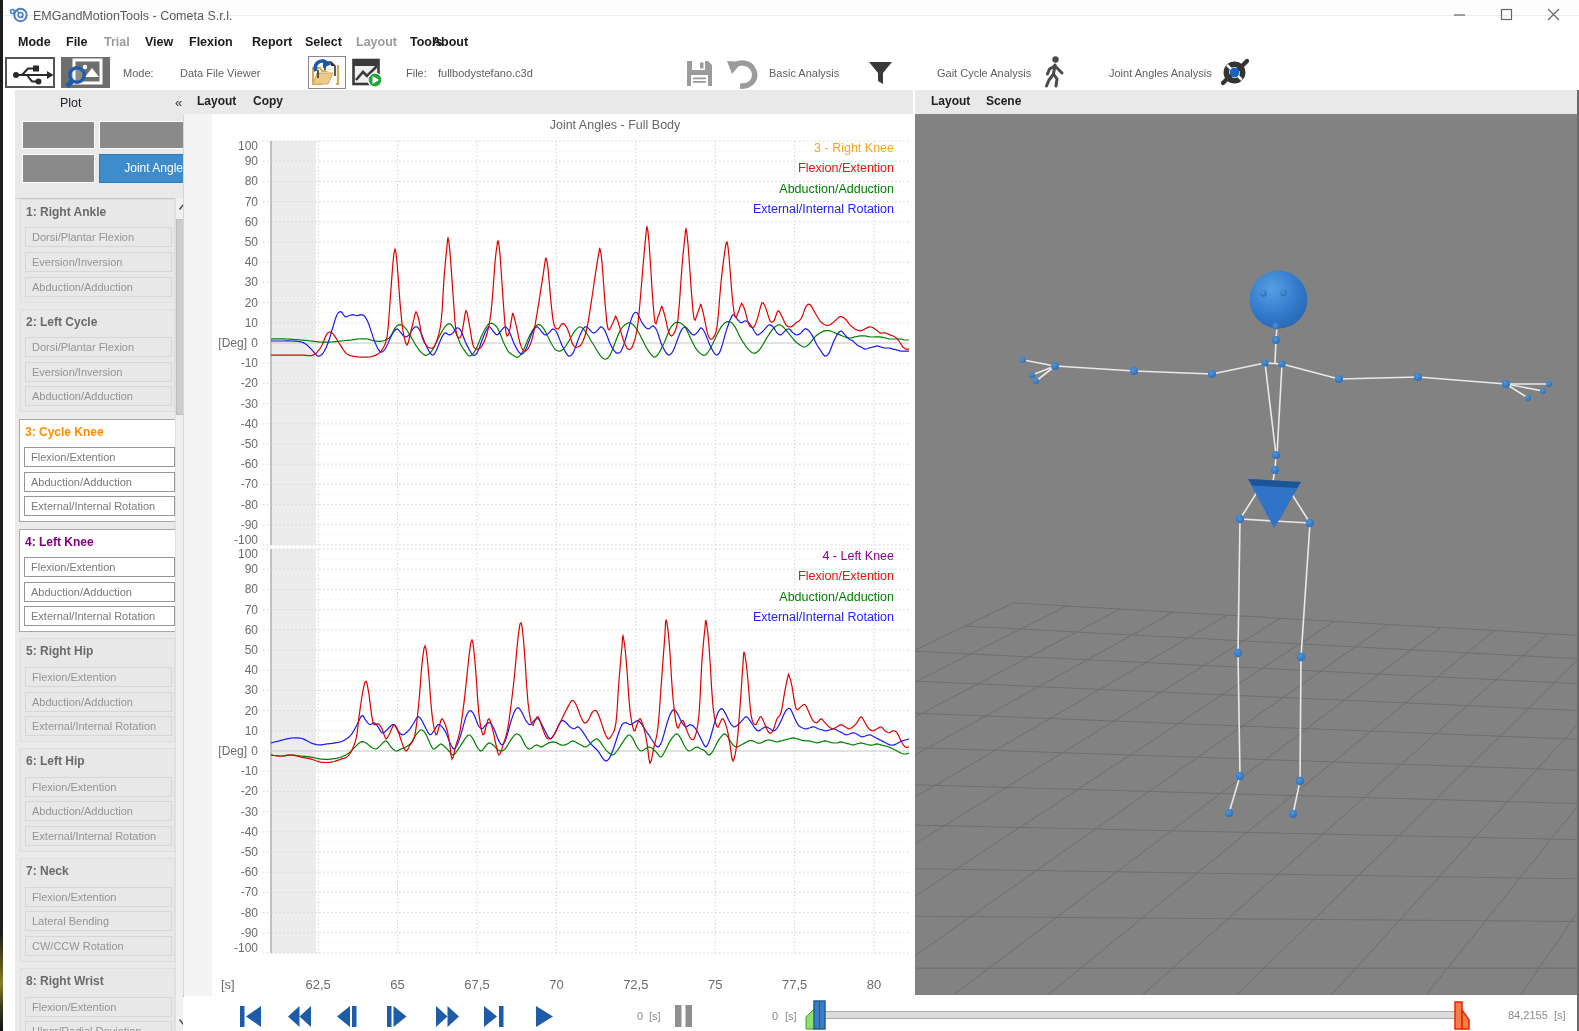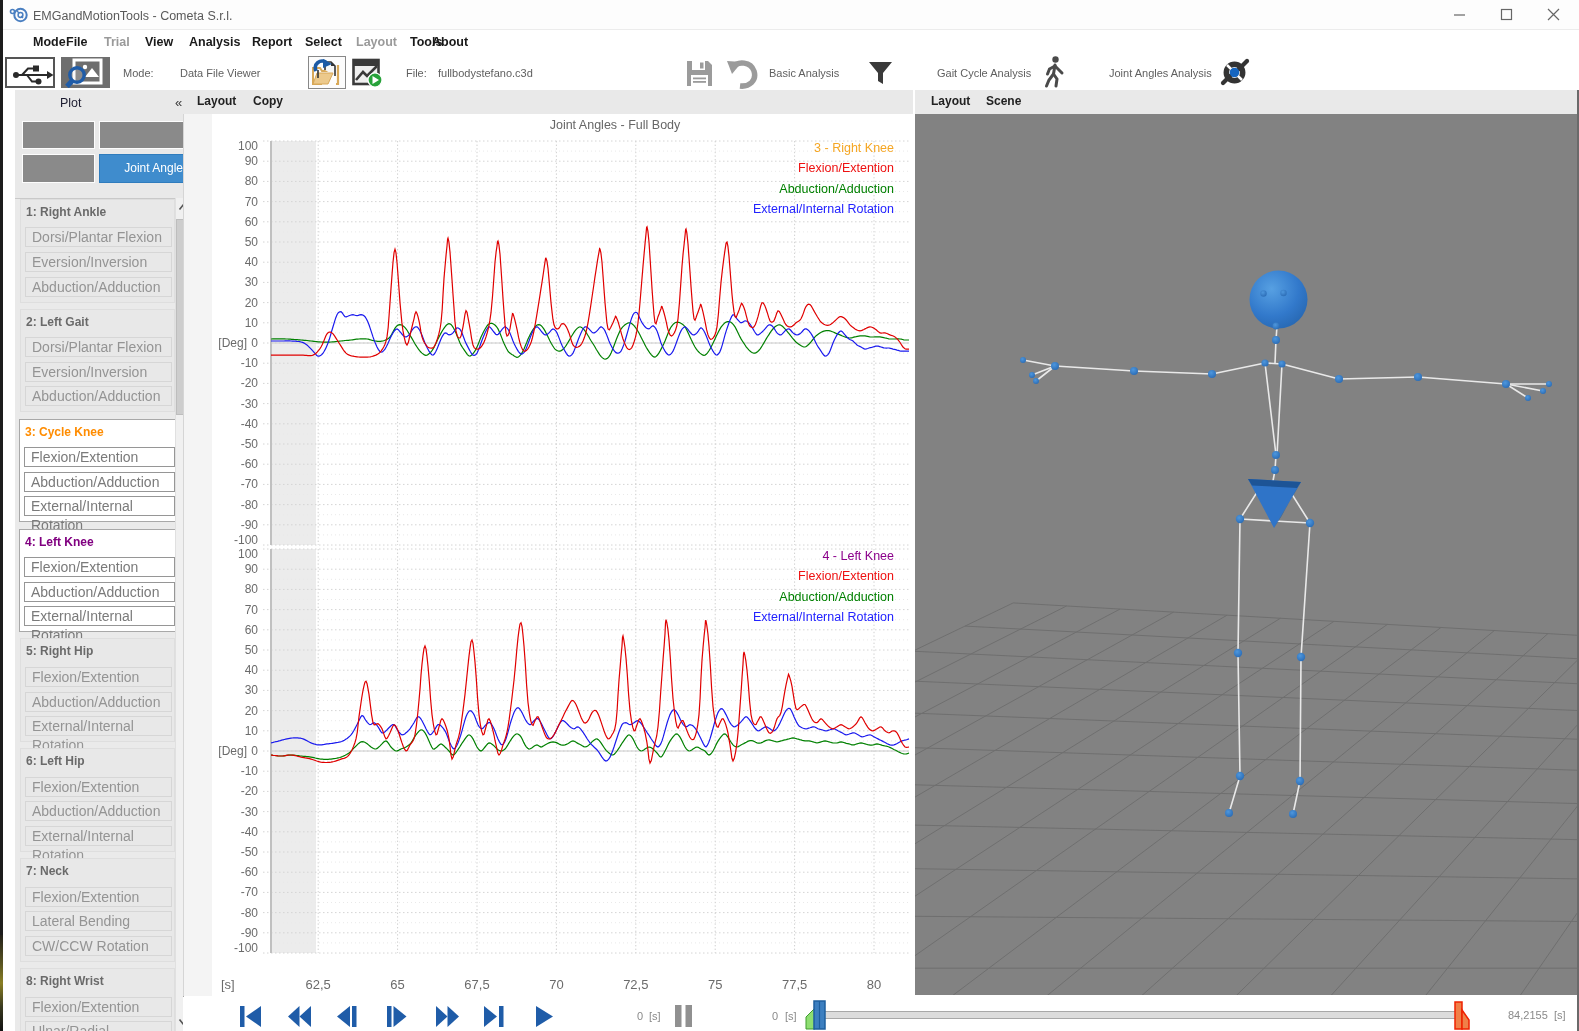--- a/index.html
+++ b/index.html
@@ -1,35 +1,35 @@
 <!DOCTYPE html>
 <html><head><meta charset="utf-8"><style>
 * { margin:0; padding:0; box-sizing:border-box; }
 html,body { width:1579px; height:1031px; overflow:hidden; font-family:"Liberation Sans", sans-serif; background:#fff; }
 .abs { position:absolute; }
-#titlebar { left:0; top:0; width:1579px; height:30px; background:#fdfdfd; border-bottom:1px solid #ececec; }
+#titlebar { left:0; top:0; width:1579px; height:16px; background:#fdfdfd; border-bottom:1px solid #ececec; }
 #title-text { left:33px; top:9px; font-size:12.5px; color:#5a5a5a; }
 #logo { left:9px; top:7px; }
 .winbtn { top:0px; width:45px; height:29px; }
 #menubar { left:0; top:30px; width:1579px; height:26px; background:#fff; font-size:12.5px; font-weight:700; color:#1a1a1a; }
 .mi { position:absolute; top:5px; }
 .dim { color:#9a9a9a; }
 #toolbar { left:0; top:56px; width:1579px; height:34px; background:#fff; }
 .tbtxt { position:absolute; font-size:11px; color:#5f5f5f; top:11px; }
 #leftpanel { left:15px; top:90px; width:175px; height:1015px; background:#e9e9e9; }
 #plothdr { left:0; top:0; width:175px; height:27px; background:#e9e9e9; }
 #plothdr span.t { position:absolute; left:45px; top:6px; font-size:12.5px; color:#1d1d30; }
 #plothdr span.c { position:absolute; left:160px; top:5px; font-size:13px; color:#3a3a3a; }
 .gbtn { position:absolute; background:#8a8a8a; border:1px solid #fdfdfd; }
 #jabtn { position:absolute; background:#3f8ccd; border:1px solid #2f7cbd; color:#fff; font-size:12px; text-align:right; line-height:27px; }
 #listarea { left:0px; top:108px; width:175px; height:833px; background:#eaeaea; border-top:1px solid #c9c9c9; position:absolute; overflow:hidden;padding-left:48px; }
 .grp { position:absolute; left:5px; width:155px; background:#e8e8e8; border:1px solid #dedede; padding:2px 0 5px 0; }
 .grp.sel { left:4px; width:159px; background:#fff; border:1px solid #a8a8a8; }
 .gh { font-size:12px; font-weight:700; color:#6a6a6a; height:21px; line-height:21px; padding-left:5px; }
-.gi { margin:4.6px 2px 0 4px; height:20px; line-height:19px; font-size:14px; color:#949494; background:#e8e8e8; border:1px solid #d6d6d6; padding-left:6px; }
+.gi { margin:4.6px 2px 0 4px; height:20px; line-height:19px; font-size:11px; color:#949494; background:#e8e8e8; border:1px solid #d6d6d6; padding-left:6px; }
 .gi.seli { background:#fff; border:1px solid #969696; color:#7a7a7a; }
 #scroll { left:160px; top:108px; width:15px; height:833px; background:#f0f0f0; position:absolute; border-left:1px solid #e0e0e0;}
 #thumb { position:absolute; left:0px; top:21px; width:15px; height:196px; background:#cdcdcd; border:1px solid #bdbdbd; }
 #charttabs { left:183px; top:90px; width:730px; height:24px; background:#e9e9e9; font-size:12px; font-weight:700; color:#222; }
 #chartbody { left:183px; top:114px; width:730px; height:883px; border-left:1px solid #d5d5d5; border-right:1px solid #777; border-bottom:1px solid #777; background:#fff; }
 #scenetabs { left:915px; top:90px; width:664px; height:24px; background:#e9e9e9; font-size:12px; font-weight:700; color:#222; }
 #scenebody { left:915px; top:114px; width:664px; height:881px; background:#828282; }
 #playbar { left:183px; top:997px; width:1396px; height:34px; background:#fff; }
 #ledge { left:0; top:0; width:3px; height:1031px; background:#1c1c1c; }
 #ledge2 { left:0; top:935px; width:3px; height:96px; background:linear-gradient(180deg,#23211a, #5a5522 30%, #8a7f24 50%, #3a3a20 75%, #111); }
@@ -48,25 +48,25 @@
       <line x1="17" y1="15" x2="28" y2="15" stroke="#666" stroke-width="1.2"></line>
     </svg>
  <svg class="abs winbtn" style="left:1484px" width="45" height="29">
       <rect x="17.5" y="9.5" width="10" height="10" fill="none" stroke="#666" stroke-width="1.2"></rect>
     </svg>
  <svg class="abs winbtn" style="left:1531px" width="45" height="29">
       <path d="M17 9 L28 20 M28 9 L17 20" stroke="#666" stroke-width="1.2" fill="none"></path>
     </svg>
 </div>
 <div class="abs" id="menubar">
- <span class="mi" style="left:33px">Mode</span>
+ <span class="mi" style="left:18px">Mode</span>
  <span class="mi" style="left:66px">File</span>
  <span class="mi dim" style="left:104px">Trial</span>
  <span class="mi" style="left:145px">View</span>
- <span class="mi" style="left:189px">Analysis</span>
+ <span class="mi" style="left:189px">Flexion</span>
  <span class="mi" style="left:252px">Report</span>
  <span class="mi" style="left:305px">Select</span>
  <span class="mi dim" style="left:356px">Layout</span>
  <span class="mi" style="left:410px">Tools</span>
  <span class="mi" style="left:432px">About</span>
 </div>
 <div class="abs" id="toolbar">
  <div class="abs" style="left:5px; top:1px; width:50px; height:31px; border:2px solid #555; background:#fff"><svg width="50" height="31" viewBox="0 0 50 31">
         <g stroke="#2a2a2a" stroke-width="2" fill="none">
           <line x1="10" y1="16" x2="41" y2="16"></line>
@@ -157,21 +157,21 @@
  <div class="gbtn" style="left:7px; top:64px; width:73px; height:29px"></div>
  <div id="jabtn" style="left:84px; top:64px; width:91px; height:29px">Joint Angles</div>
  <div id="listarea">
       <div class="grp" style="top:-0.2px">
         <div class="gh" style="">1: Right Ankle</div>
         <div class="gi">Dorsi/Plantar Flexion</div>
         <div class="gi">Eversion/Inversion</div>
         <div class="gi">Abduction/Adduction</div>
       </div>
       <div class="grp" style="top:109.7px">
-        <div class="gh" style="">2: Left Gait</div>
+        <div class="gh" style="">2: Left Cycle</div>
         <div class="gi">Dorsi/Plantar Flexion</div>
         <div class="gi">Eversion/Inversion</div>
         <div class="gi">Abduction/Adduction</div>
       </div>
       <div class="grp sel" style="top:219.6px">
         <div class="gh" style="color:#ff8c00">3: Cycle Knee</div>
         <div class="gi seli">Flexion/Extention</div>
         <div class="gi seli">Abduction/Adduction</div>
         <div class="gi seli">External/Internal Rotation</div>
       </div>

